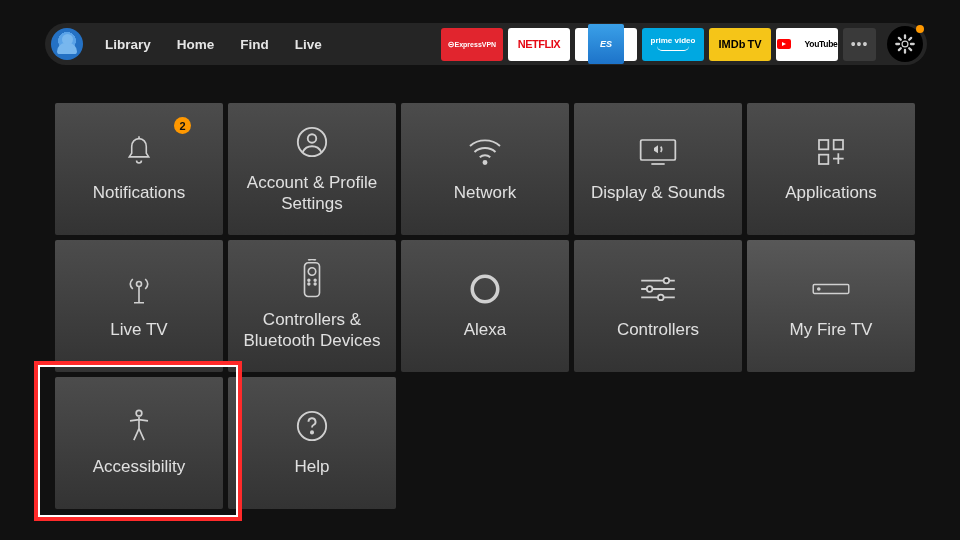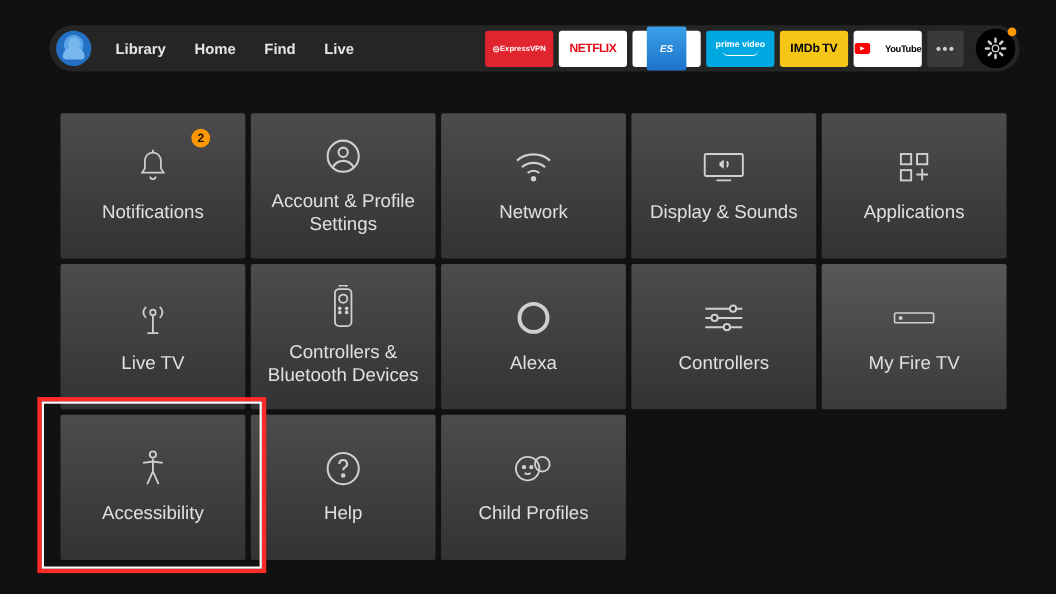--- a/index.html
+++ b/index.html
@@ -314,28 +314,16 @@
     <div class="tile-icon">
       <svg viewBox="0 0 24 24" width="34" height="34">
           <circle cx="12" cy="12" r="10"></circle>
           <path d="M9.5 9a2.5 2.5 0 1 1 3.5 2.3c-.8.4-1 .9-1 1.7"></path>
           <circle cx="12" cy="16.5" r="0.8" fill="#d0d0d0"></circle>
         </svg>
     </div>
     <div class="tile-label">Help</div>
   </div>
 
-  <div class="tile">
-    <div class="tile-icon">
-      <svg viewBox="0 0 28 24" width="38" height="32">
-          <circle cx="10" cy="12" r="8"></circle>
-          <circle cx="20" cy="9" r="5"></circle>
-          <circle cx="7.5" cy="11" r="0.8" fill="#d0d0d0"></circle>
-          <circle cx="12.5" cy="11" r="0.8" fill="#d0d0d0"></circle>
-          <path d="M8 15c1 1 3 1 4 0"></path>
-        </svg>
-    </div>
-    <div class="tile-label">Child Profiles</div>
-  </div>
 
 </div>
 
 <div class="highlight-box"></div>
 
 </body></html>

